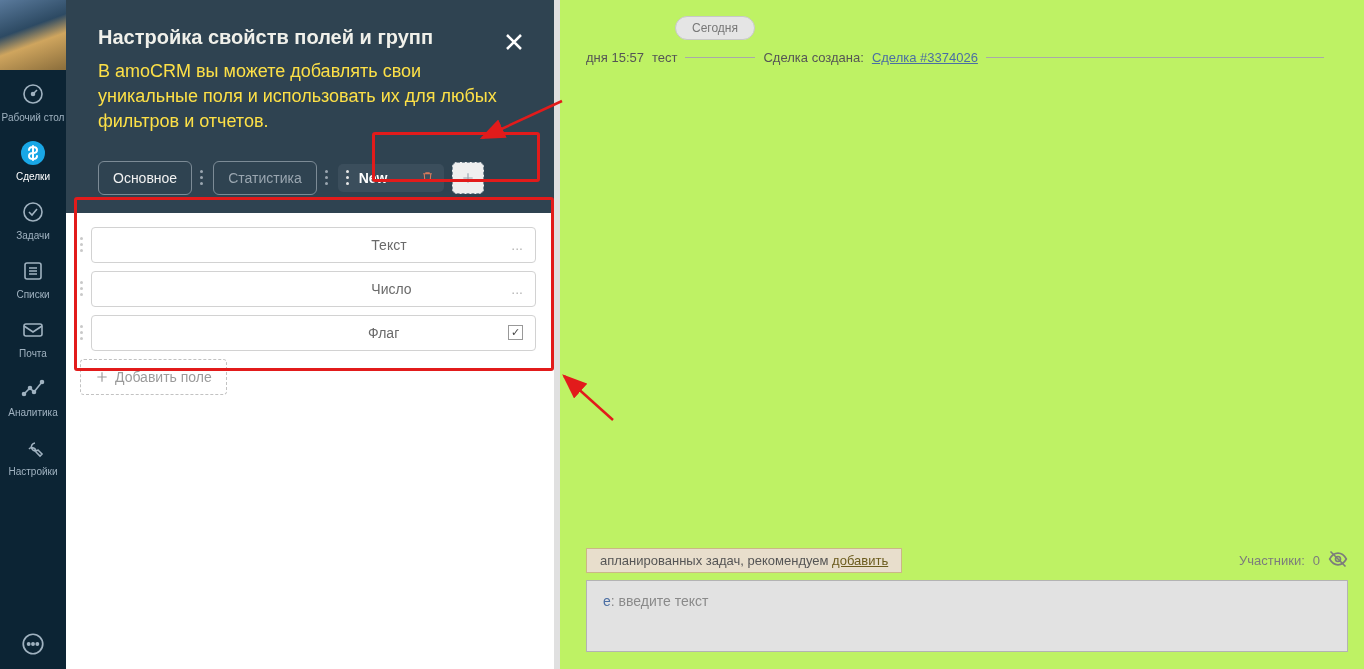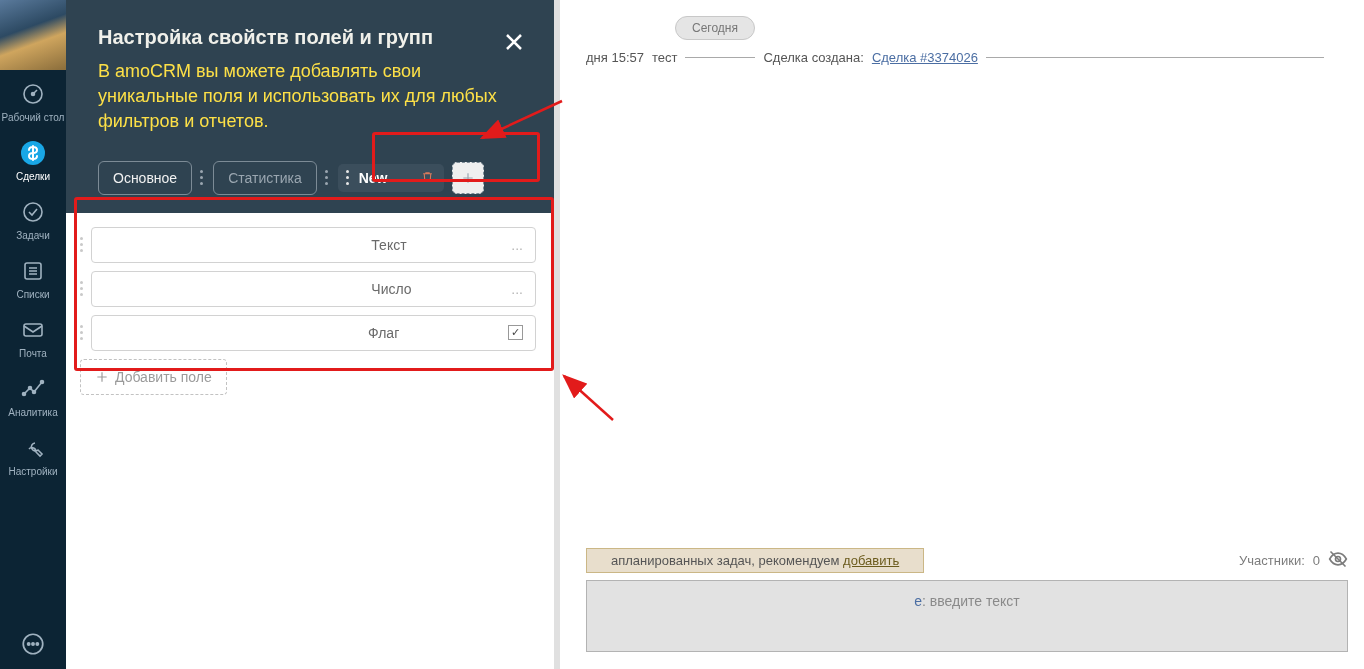--- a/index.html
+++ b/index.html
@@ -10,31 +10,31 @@
   .sidebar-header-img { width: 66px; height: 70px; background: linear-gradient(160deg, #5a7a9c 0%, #2d4a63 40%, #cfa55e 60%, #8a6d3b 100%); }
   .nav-item { width: 100%; padding: 10px 0 6px 0; display: flex; flex-direction: column; align-items: center; cursor: pointer; color: #a0b2c0; }
   .nav-item.active { color: #ffffff; }
   .nav-item.active .nav-icon { filter: none; }
   .nav-icon { width: 28px; height: 28px; display: flex; align-items: center; justify-content: center; margin-bottom: 4px; }
   .nav-label { font-size: 10px; text-align: right; }
   .nav-spacer { flex: 1; }
   .nav-bottom { width: 100%; padding: 12px 0; display: flex; justify-content: center; color: #a0b2c0; }
 
   
-  .main-bg { position: absolute; left: 66px; top: 0; right: 0; bottom: 0; background: #ffffff; text-align: center; }
+  .main-bg { position: absolute; left: 66px; top: 0; right: 0; bottom: 0; background: #bef264; }
 
   .today-chip { position: absolute; top: 16px; left: 50%; transform: translateX(-50%); background: #e5e5e5; border: 1px solid #c8c8c8; border-radius: 14px; font-size: 12px; color: #777; padding: 4px 16px; }
 
   .feed-line-row { position: absolute; top: 50px; left: 520px; right: 40px; color: #555; font-size: 13px; display: flex; align-items: center; gap: 8px; }
   .feed-line-row a { color: #4b6ea3; text-decoration: underline; }
   .feed-line-row .lineL { border-top: 1px solid #a9a9a9; width: 70px; }
   .feed-line-row .lineR { flex: 1; border-top: 1px solid #a9a9a9; }
 
   .task-banner { position: absolute; top: 548px; left: 520px; right: 16px; color: #555; font-size: 13px; display: flex; align-items: center; }
-  .task-banner-inner { background: #e8decc; border: 1px solid #cbb786; padding: 4px 24px; }
+  .task-banner-inner { background: #e8decc; border: 1px solid #cbb786; padding: 4px 13px; }
   .task-banner a { color: #6b5b1d; text-decoration: underline; }
   .participants { margin-left: auto; color: #7c7c7c; font-size: 13px; display: flex; align-items: center; gap: 8px; }
 
   .note-box { position: absolute; top: 580px; left: 520px; right: 16px; height: 72px; background: #e2e2e2; border: 1px solid #b3b3b3; padding: 12px 16px; color: #8a8a8a; font-size: 14px; }
   .note-box .note-link { color: #4b6ea3; }
 
   
   .panel { position: absolute; left: 66px; top: 0; width: 494px; height: 100%; background: #ffffff; border-right: 6px solid #e0e0e0; display: flex; flex-direction: column; }
   .panel-header { background: #2f4351; color: #fff; padding: 26px 28px 18px 32px; position: relative; }
   .panel-title { font-size: 20px; font-weight: 700; margin-bottom: 10px; color: #f0f0ea; }

